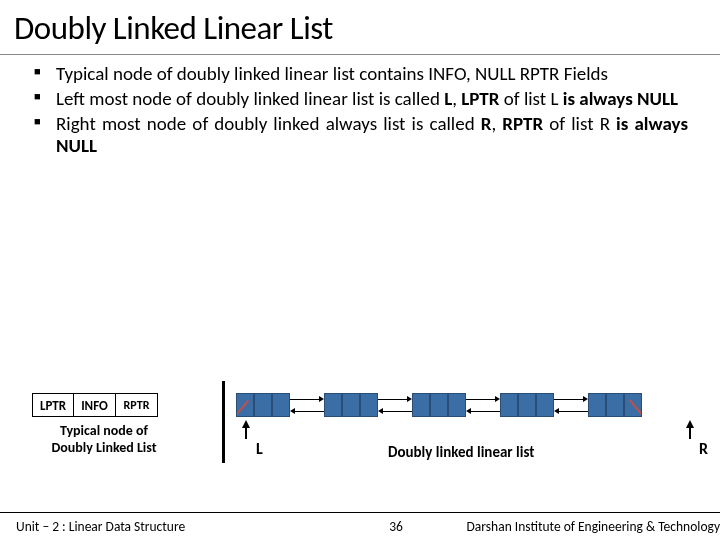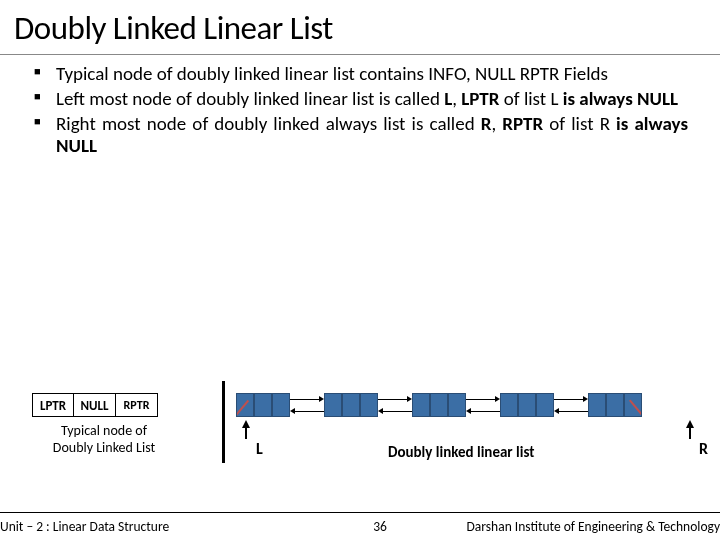--- a/index.html
+++ b/index.html
@@ -5,21 +5,21 @@
   * { margin: 0; padding: 0; box-sizing: border-box; }
   body { width: 720px; height: 540px; font-family: Calibri, Arial, sans-serif; background: #fff; color: #000; position: relative; overflow: hidden; }
   .title { font-size: 33px; font-weight: 400; padding: 8px 14px 6px; border-bottom: 1px solid #888; letter-spacing: -0.5px; }
   .bullets { padding: 8px 32px 0 56px; }
   .bullets li { list-style: none; position: relative; font-size: 19px; line-height: 1.2; margin-bottom: 2px; text-align: justify; }
   .bullets li::before { content: "■"; position: absolute; left: -22px; top: 2px; font-size: 11px; color: #000; }
   .diag-area { position: absolute; left: 0; right: 0; top: 363px; height: 120px; }
   .samplebox { position: absolute; left: 32px; top: 30px; display: flex; }
   .samplebox .cell { width: 42px; height: 24px; border: 1.5px solid #000; background: #fff; display: flex; align-items: center; justify-content: center; font-size: 13px; font-weight: 700; }
   .samplebox .cell + .cell { border-left: none; }
-  .sample-caption { position: absolute; left: 44px; top: 60px; font-size: 14px; font-weight: 400; text-align: center; width: 120px; line-height: 1.2; }
+  .sample-caption { position: absolute; left: 44px; top: 60px; font-size: 14px; font-weight: 700; text-align: center; width: 120px; line-height: 1.2; }
   .vline { position: absolute; left: 222px; top: 18px; width: 3px; height: 82px; background: #000; }
   .chain { position: absolute; left: 236px; top: 30px; display: flex; align-items: center; }
   .node { display: flex; }
   .seg { width: 18px; height: 24px; background: #3b6ea5; border: 1px solid #2a4d75; }
   .seg.end { position: relative; overflow: hidden; }
   .seg.end::after { content: ""; position: absolute; left: -2px; bottom: -2px; width: 140%; height: 2px; background: #c0504d; transform: rotate(-50deg); transform-origin: left bottom; }
   .seg.end.rend::after { transform: rotate(50deg); transform-origin: right bottom; left: auto; right: -2px; }
   .connector { position: relative; width: 34px; height: 24px; }
   .arr { position: absolute; height: 0; width: 100%; }
   .arr::before, .arr::after { content: ""; position: absolute; }
@@ -27,39 +27,39 @@
   .arr.top::before { left: 0; right: 4px; top: 0; border-top: 1.5px solid #000; }
   .arr.top::after { right: 0; top: -3px; border-left: 5px solid #000; border-top: 3.5px solid transparent; border-bottom: 3.5px solid transparent; }
   .arr.bot { bottom: 6px; }
   .arr.bot::before { left: 4px; right: 0; top: 0; border-top: 1.5px solid #000; }
   .arr.bot::after { left: 0; top: -3px; border-right: 5px solid #000; border-top: 3.5px solid transparent; border-bottom: 3.5px solid transparent; }
   .ptr-up { position: absolute; width: 0; height: 0; border-left: 4px solid transparent; border-right: 4px solid transparent; border-bottom: 8px solid #000; }
   .ptr-up::after { content: ""; position: absolute; left: -1px; top: 7px; width: 2px; height: 12px; background: #000; }
   .ptr-label { position: absolute; font-size: 16px; font-weight: 700; }
   .chain-caption { position: absolute; left: 388px; top: 80px; font-size: 15px; font-weight: 700; }
   .footer { position: absolute; left: 0; right: 0; bottom: 0; height: 28px; border-top: 1px solid #000; display: flex; align-items: center; font-size: 13.5px; }
-  .footer .unit { flex: 0 0 auto; width: 360px; }
+  .footer .unit { flex: 0 0 auto; width: 360px; margin-left: 16px; }
   .footer .pg { flex: 0 0 auto; width: 40px; text-align: center; }
   .footer .inst { flex: 1; text-align: right; padding-left: 8px; }
 </style>
 </head>
 <body>
 
 <div class="title">Doubly Linked Linear List</div>
 
 <ul class="bullets">
   <li><span>Typical node of doubly linked linear list contains INFO, NULL  RPTR Fields</span></li>
   <li><span>Left most node of doubly linked linear list is called </span><b>L</b><span>, </span><b>LPTR</b><span> of list L </span><b>is always NULL</b></li>
   <li><span>Right most node of doubly linked always list is called </span><b>R</b><span>, </span><b>RPTR</b><span> of list R </span><b>is always NULL</b></li>
 </ul>
 
 <div class="diag-area">
   <div class="samplebox">
     <div class="cell">LPTR</div>
-    <div class="cell">NULL</div>
+    <div class="cell">INFO</div>
     <div class="cell" style="font-size:12px">RPTR</div>
   </div>
   <div class="sample-caption">Typical node of Doubly Linked List</div>
 
   <div class="vline"></div>
 
   <div class="chain">
     <div class="node">
         <div class="seg end"></div>
         <div class="seg"></div>

